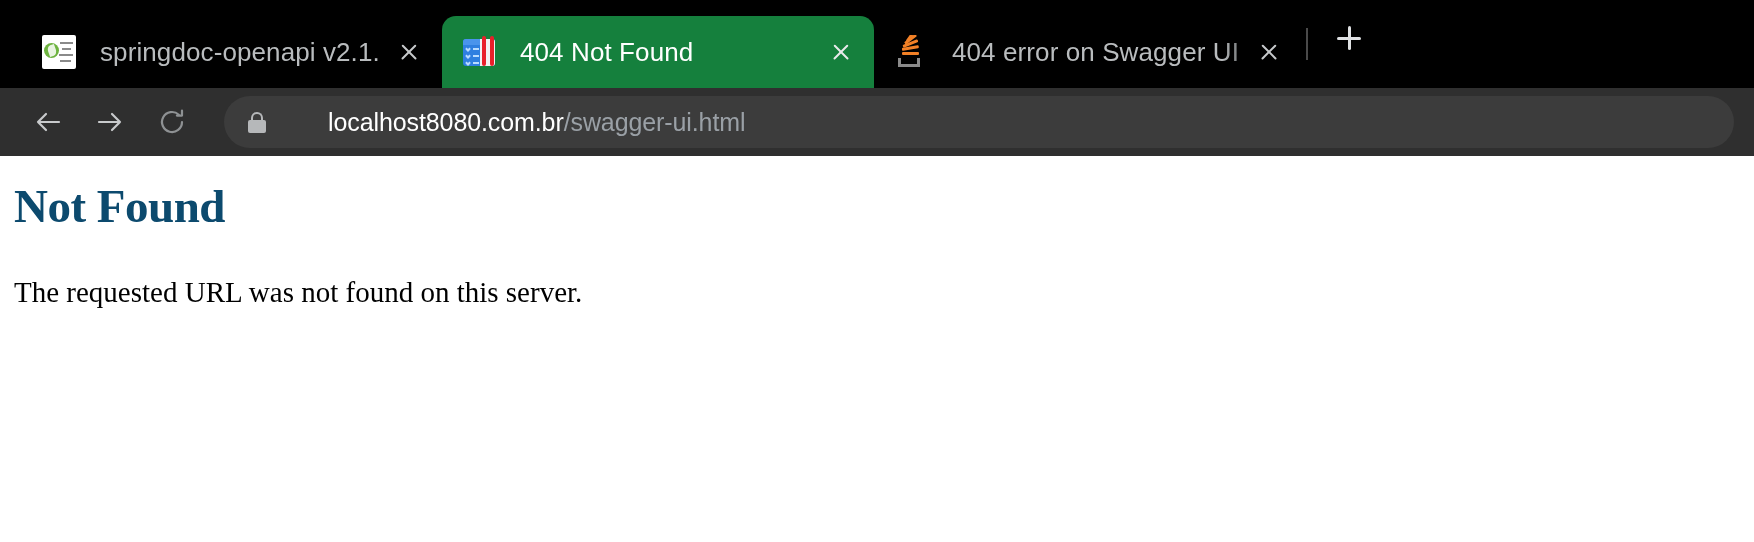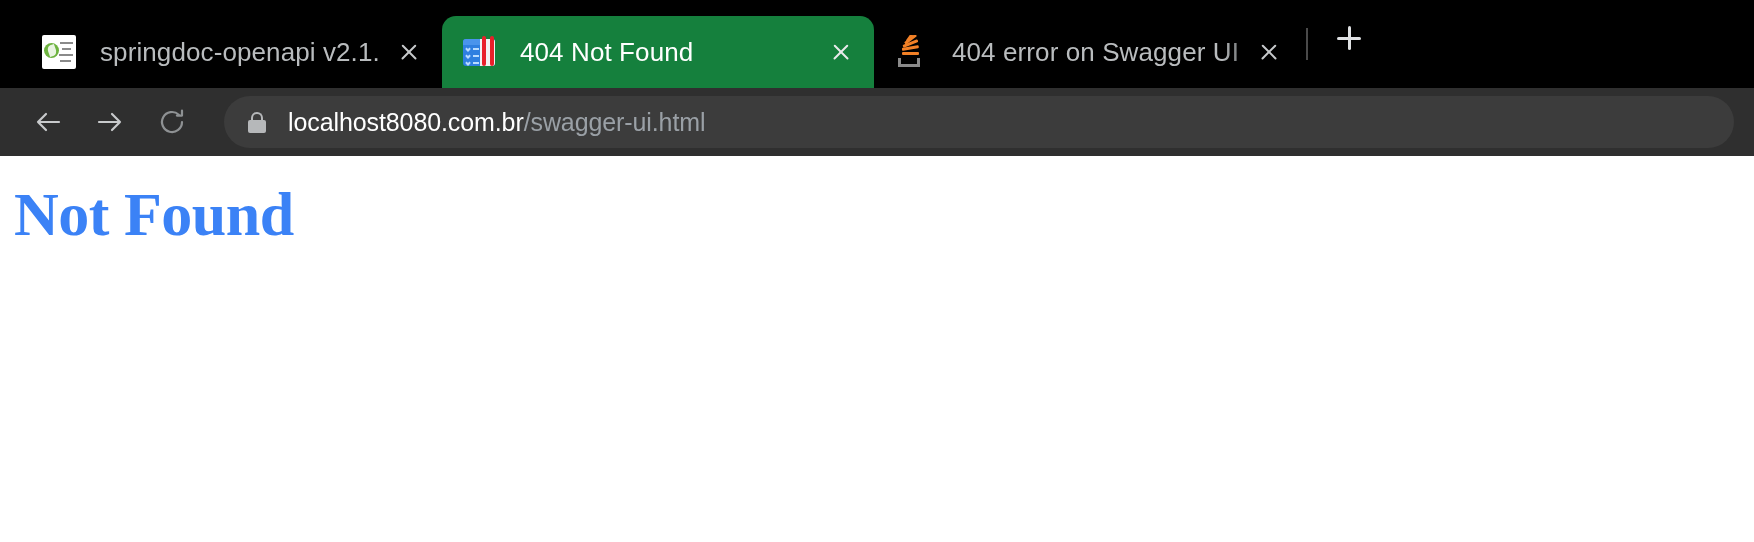--- a/index.html
+++ b/index.html
@@ -267,20 +267,21 @@
   .omnibox {
     flex: 1 1 auto;
     height: 52px;
     background: #3c3c3c;
     border-radius: 26px;
     display: flex;
     align-items: center;
     padding: 0 22px;
     margin-left: 16px;
     overflow: hidden;
+    gap: 40px;
   }
 
   .lock-icon {
     width: 22px; height: 26px;
     flex: 0 0 22px;
     position: relative;
     margin-right: 20px;
   }
   .lock-icon .shackle {
     position: absolute;
@@ -308,23 +309,23 @@
 
   
   .page {
     flex: 1 1 auto;
     background: #ffffff;
     padding: 26px 0 0 14px;
     font-family: "Liberation Serif", "DejaVu Serif", serif;
   }
 
   .page h1 {
-    font-size: 62px;
+    font-size: 47px;
     font-weight: bold;
-    color: #3b82f6;
+    color: #0c4a6e;
     line-height: 1.05;
     letter-spacing: -0.5px;
     margin-bottom: 44px;
   }
 
   .page p {
     font-size: 29px;
     color: #000000;
     line-height: 1.2;
     margin-bottom: 28px;
@@ -413,15 +414,16 @@
           <span class="shackle"></span>
           <span class="body"></span>
         </span>
         <span class="url-text"><span class="url-host">localhost8080.com.br</span><span class="url-path">/swagger-ui.html</span></span>
       </div>
     </div>
   </div>
 
   <div class="page">
     <h1>Not Found</h1>
+    <p>The requested URL was not found on this server.</p>
   </div>
 
 </div>
 
 </body></html>

